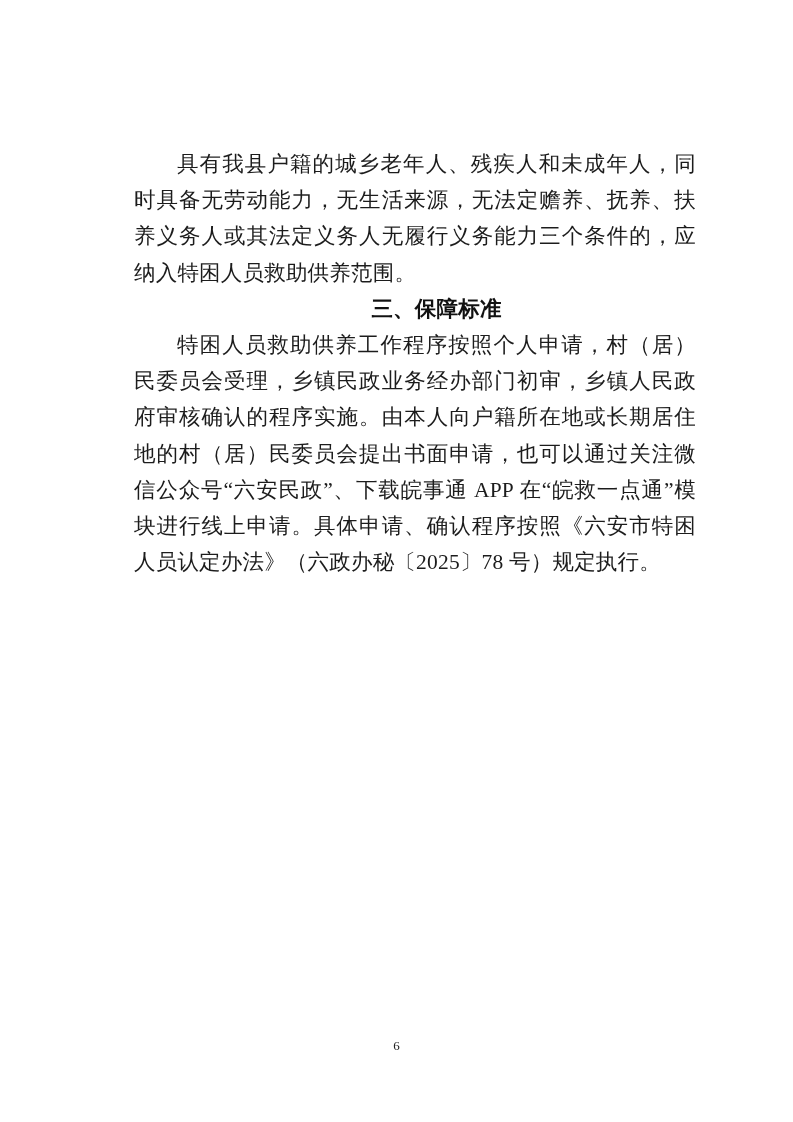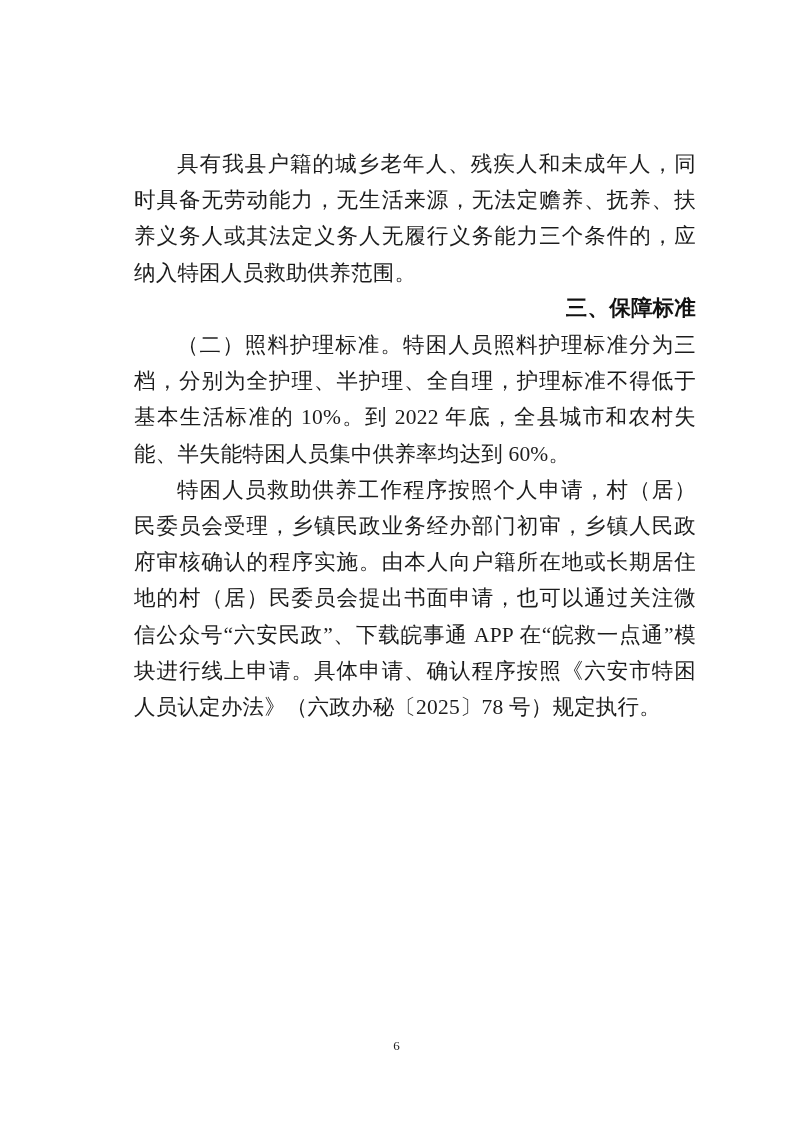--- a/index.html
+++ b/index.html
@@ -27,23 +27,23 @@
     margin: 0;
     padding: 0;
     font-size: 21.5px;
     line-height: 36.2px;
     text-align: justify;
     text-justify: inter-character;
     text-indent: 2em;
     letter-spacing: 0.2px;
   }
   .content p.heading {
-    font-family: Liberation Mono, monospace;
+    font-family: Liberation Sans, sans-serif;
     font-weight: 700;
-    text-align: right;
+    text-align: center;
     color: #111111;
   }
   .page-number {
     position: absolute;
     top: 1038px;
     left: 0;
     width: 100%;
     text-align: center;
     font-size: 13px;
     line-height: 16px;
@@ -51,17 +51,16 @@
     font-family: "Liberation Serif", "DejaVu Serif", serif;
   }
 </style>
 </head>
 <body>
 
 <div class="page">
   <div class="content">
     <p>具有我县户籍的城乡老年人、残疾人和未成年人，同时具备无劳动能力，无生活来源，无法定赡养、抚养、扶养义务人或其法定义务人无履行义务能力三个条件的，应纳入特困人员救助供养范围。</p>
     <p class="heading">三、保障标准</p>
-    <p>（二）照料护理标准。特困人员照料护理标准分为三档，分别为全护理、半护理、全自理，护理标准不得低于基本生活标准的 10%。到 2022 年底，全县城市和农村失能、半失能特困人员集中供养率均达到 60%。</p>
     <p>特困人员救助供养工作程序按照个人申请，村（居）民委员会受理，乡镇民政业务经办部门初审，乡镇人民政府审核确认的程序实施。由本人向户籍所在地或长期居住地的村（居）民委员会提出书面申请，也可以通过关注微信公众号“六安民政”、下载皖事通 APP 在“皖救一点通”模块进行线上申请。具体申请、确认程序按照《六安市特困人员认定办法》（六政办秘〔2025〕78 号）规定执行。</p>
   </div>
   <div class="page-number">6</div>
 </div>
 
 </body></html>

